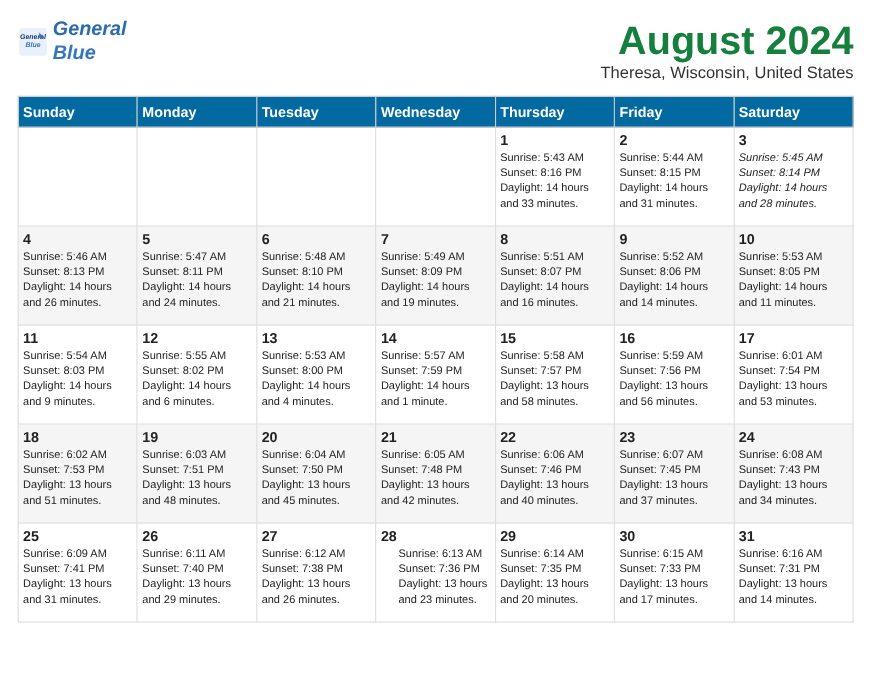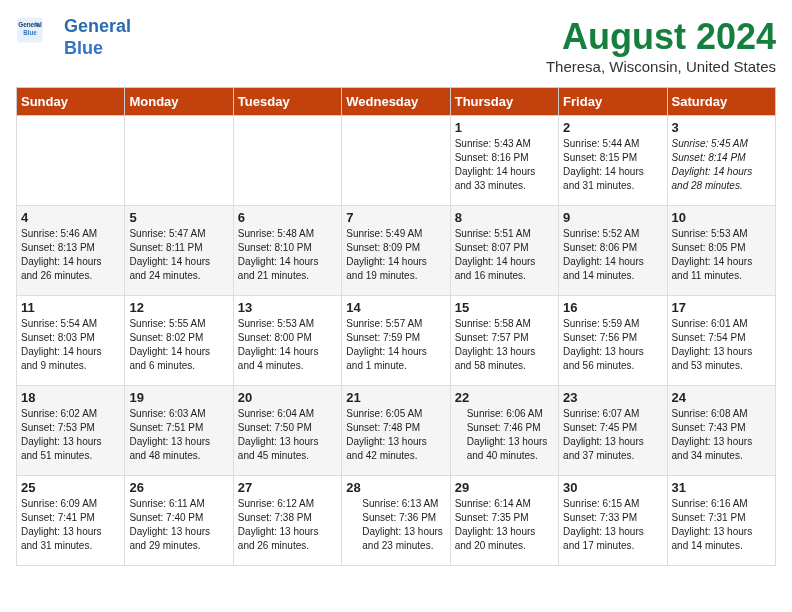--- a/index.html
+++ b/index.html
@@ -11,21 +11,23 @@
       padding: 16px;
     }
     .header {
       display: flex;
       align-items: flex-start;
       justify-content: space-between;
       margin-bottom: 12px;
     }
     .logo {
       display: flex;
-      gap: 20px;
+      align-items: center;
+      gap: 4px;
+      font-style: italic;
     }
     .logo-text {
       font-size: 18px;
       font-weight: bold;
       color: #1a1a2e;
       line-height: 1.2;
     }
     .logo-text span {
       color: #2b6cb0;
     }
@@ -44,21 +46,21 @@
     .subtitle {
       font-size: 15px;
       color: #333;
     }
     table {
       width: 100%;
       border-collapse: collapse;
       table-layout: fixed;
     }
     thead tr {
-      background-color: #c2410c;
+      background-color: #0369a1;
       color: white;
     }
     thead th {
       padding: 6px 4px;
       font-size: 13px;
       font-weight: bold;
       text-align: left;
       border: 1px solid #ccc;
     }
     tbody td {
@@ -278,21 +280,21 @@
         </td>
         <td>
           <span class="day-number">21</span>
           <div class="cell-content" style="white-space: pre-line;">Sunrise: 6:05 AM
 Sunset: 7:48 PM
 Daylight: 13 hours
 and 42 minutes.</div>
         </td>
         <td>
           <span class="day-number">22</span>
-          <div class="cell-content" style="white-space: pre-line; margin-left: 12px;">Sunrise: 6:06 AM
+          <div class="cell-content" style="white-space: pre-line;">Sunrise: 6:06 AM
 Sunset: 7:46 PM
 Daylight: 13 hours
 and 40 minutes.</div>
         </td>
         <td>
           <span class="day-number">23</span>
           <div class="cell-content" style="white-space: pre-line;">Sunrise: 6:07 AM
 Sunset: 7:45 PM
 Daylight: 13 hours
 and 37 minutes.</div>

